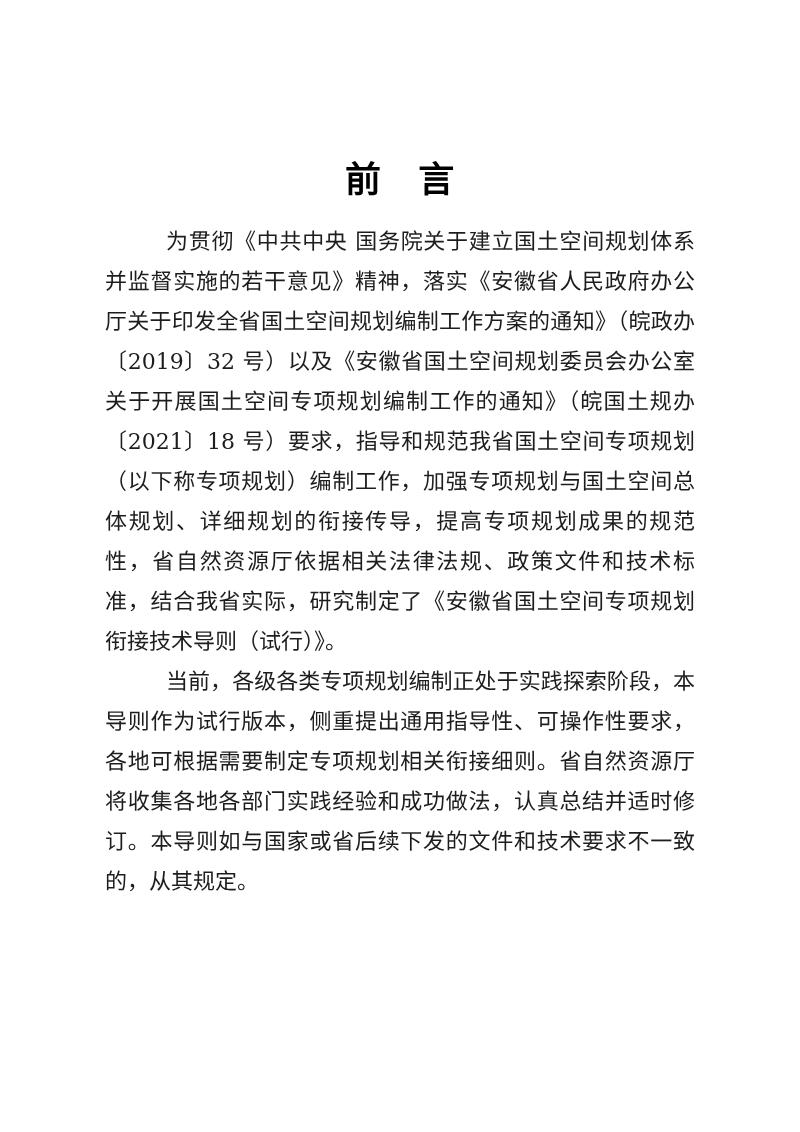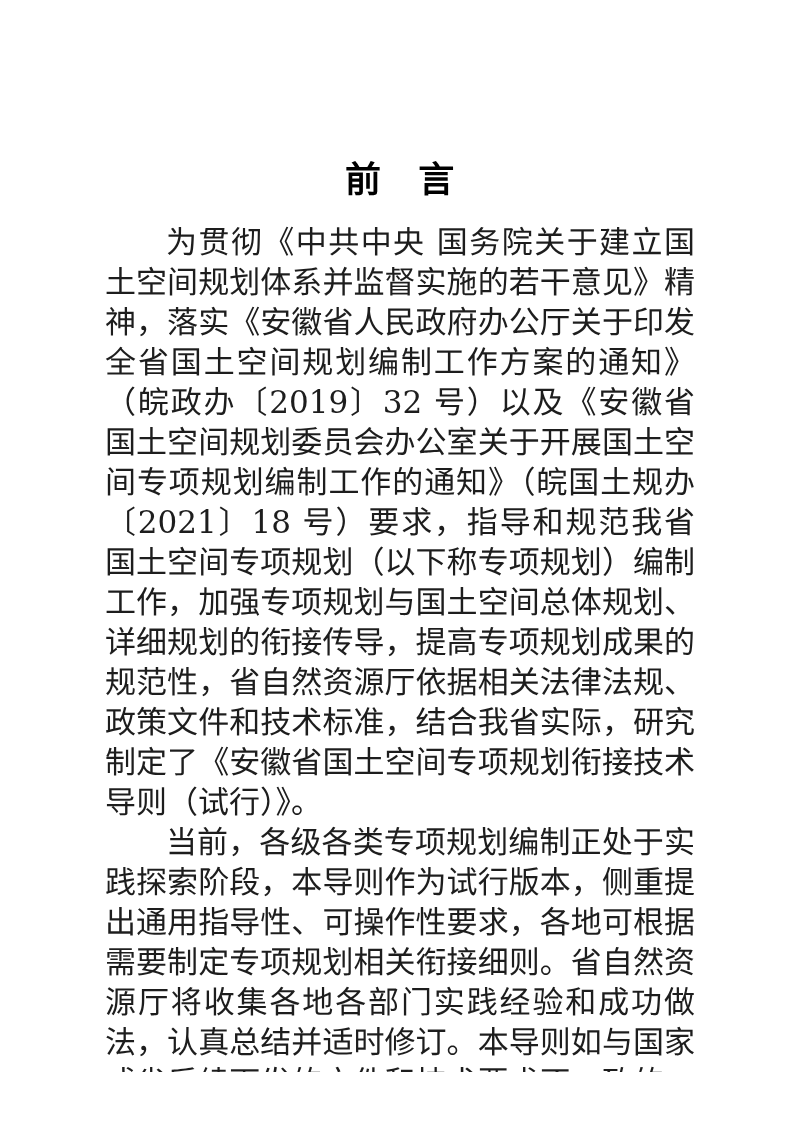--- a/index.html
+++ b/index.html
@@ -39,21 +39,21 @@
   
   .body-col {
     position: absolute;
     top: 222px;
     left: 105px;
     width: 590px;
   }
 
   .para {
     margin: 0;
-    font-size: 31px;
+    font-size: 22px;
     line-height: 40px;
     text-align: justify;
     text-justify: inter-character;
     text-align-last: left;
     text-indent: 61px;          
     letter-spacing: 0;
     word-break: break-all;
     color: #1d1d1d;
   }
 </style>

